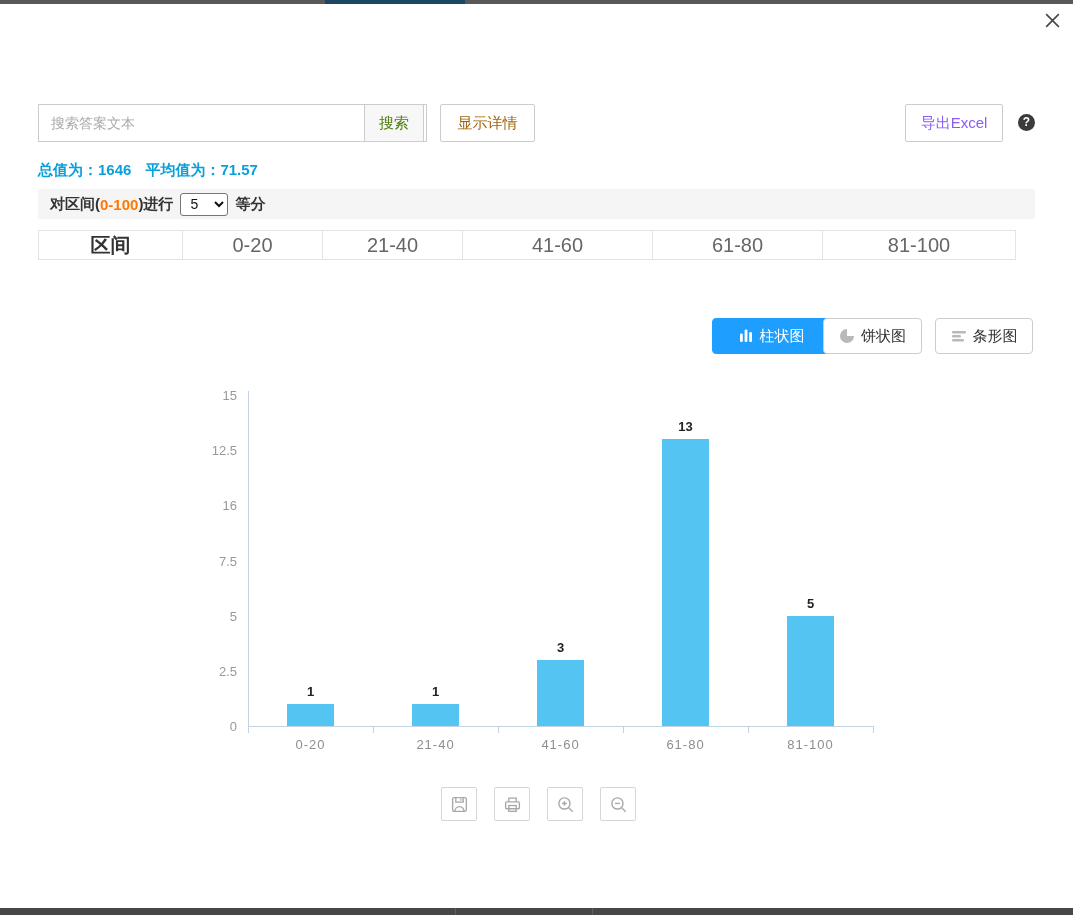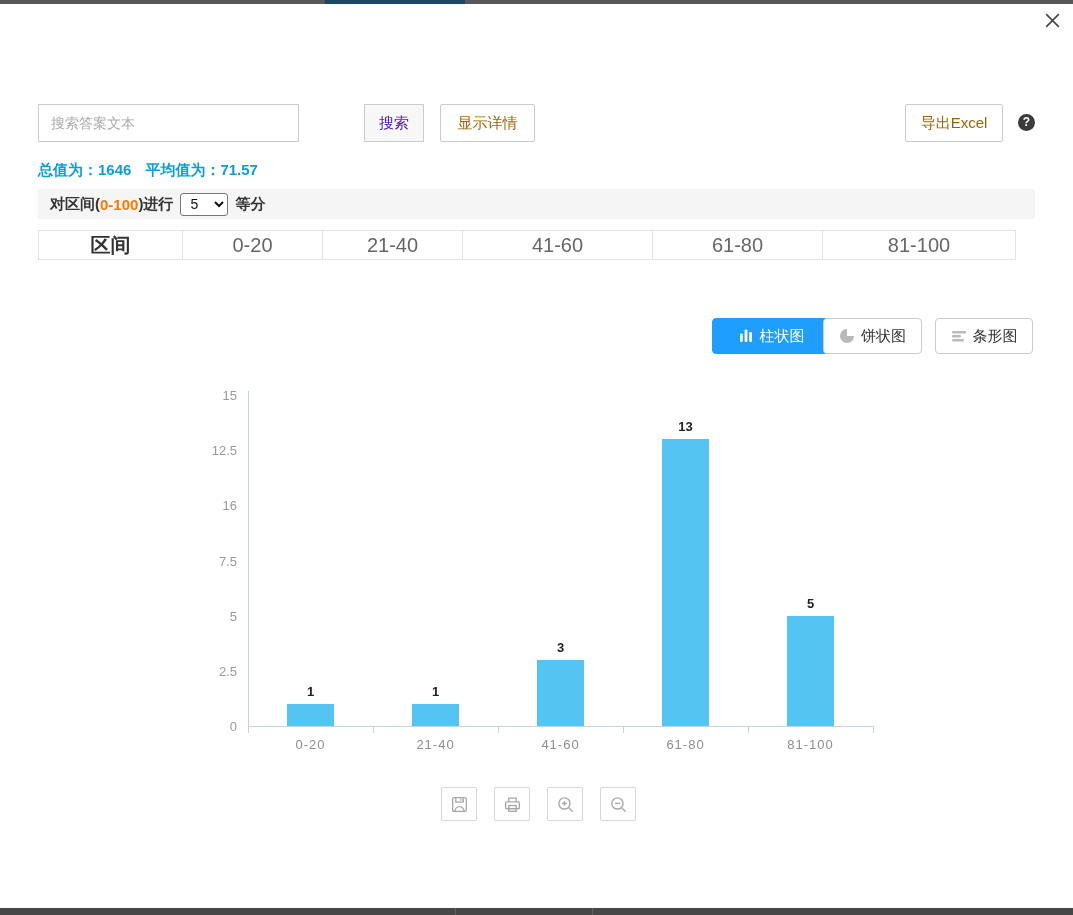--- a/index.html
+++ b/index.html
@@ -12,26 +12,26 @@
   *{box-sizing:border-box;margin:0;padding:0;}
   body{font-family:"Liberation Sans",sans-serif;background:#fff;}
   .screen{position:relative;width:1073px;height:915px;background:#fff;overflow:hidden;}
   .top-strip{position:absolute;left:0;top:0;width:1073px;height:4px;background:#585858;}
   .tab-seg{position:absolute;left:325px;top:0;width:140px;height:4px;background:#1a4764;}
   .bottom-strip{position:absolute;left:0;top:908px;width:1073px;height:7px;background:#474747;}
   .bstrip-div{position:absolute;top:0;width:1px;height:7px;background:#5f5f5f;}
   .modal{position:absolute;left:0;top:4px;width:1073px;height:904px;background:#fff;border-radius:8px 8px 0 0;}
   .close-btn{position:absolute;left:1040px;top:8px;width:24px;height:24px;display:flex;align-items:center;justify-content:center;cursor:pointer;background:none;border:none;}
   .page-title{position:absolute;left:38px;top:57px;font-size:16px;font-weight:bold;color:#333;}
-  .search-input{position:absolute;left:38px;top:104px;width:261px;height:38px;border:1px solid #ccc;padding:0 12px;font-size:14px;color:#333;outline:none;font-family:"Liberation Sans",sans-serif;}
+  .search-input{position:absolute;left:38px;top:104px;width:389px;height:38px;border:1px solid #ccc;padding:0 12px;font-size:14px;color:#333;outline:none;font-family:"Liberation Sans",sans-serif;}
   .search-input::placeholder{color:#aaa;}
   .btn{font-family:"Liberation Sans",sans-serif;cursor:pointer;background:#fff;border:1px solid #ccc;font-size:15px;color:#a16207;}
-  .search-btn{position:absolute;left:364px;top:104px;width:60px;height:38px;background:#f7f7f7;color:#4c1d95;}
+  .search-btn{position:absolute;left:364px;top:104px;width:60px;height:38px;background:#f7f7f7;color:#4d7c0f;}
   .details-btn{position:absolute;left:440px;top:104px;width:95px;height:38px;border-radius:2px;}
-  .export-btn{position:absolute;left:905px;top:104px;width:98px;height:38px;border-radius:2px;color:#a16207;}
+  .export-btn{position:absolute;left:905px;top:104px;width:98px;height:38px;border-radius:2px;color:#8b5cf6;}
   .help-badge{position:absolute;left:1018px;top:114px;width:17px;height:17px;border-radius:50%;background:#3b3b3b;color:#fff;font-size:12px;font-weight:bold;text-align:center;line-height:17px;cursor:pointer;}
   .stats-line{position:absolute;left:38px;top:161px;font-size:15px;font-weight:bold;color:var(--stats-blue);}
   .stats-line .val{margin-right:14px;}
   .interval-band{position:absolute;left:38px;top:189px;width:997px;height:30px;background:#f5f5f5;display:flex;align-items:center;padding-left:12px;font-size:15px;font-weight:bold;color:#333;}
   .range-orange{color:var(--range-orange);}
   .divisions-select{width:48px;height:23px;margin:0 7px;border:1px solid #767676;border-radius:3px;font-size:14px;padding-left:5px;background:#fff;color:#111;font-family:"Liberation Sans",sans-serif;}
   table.freq{position:absolute;left:38px;top:230px;width:977px;border-collapse:collapse;table-layout:fixed;font-size:20px;}
   table.freq td,table.freq th{border:1px solid #e3e3e3;height:29px;text-align:center;font-weight:normal;color:#666;}
   table.freq th{font-weight:bold;color:#333;}
   .tab-btn{position:absolute;top:318px;height:36px;display:inline-flex;align-items:center;justify-content:center;gap:6px;border-radius:4px;font-size:15px;cursor:pointer;border:1px solid #ccc;background:#fff;color:#333;font-family:"Liberation Sans",sans-serif;}

